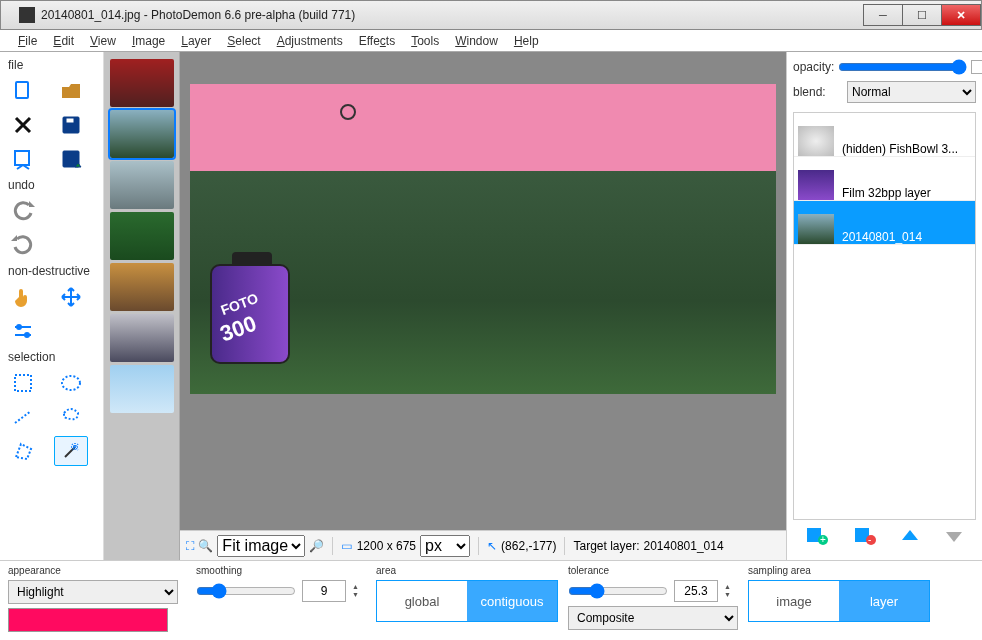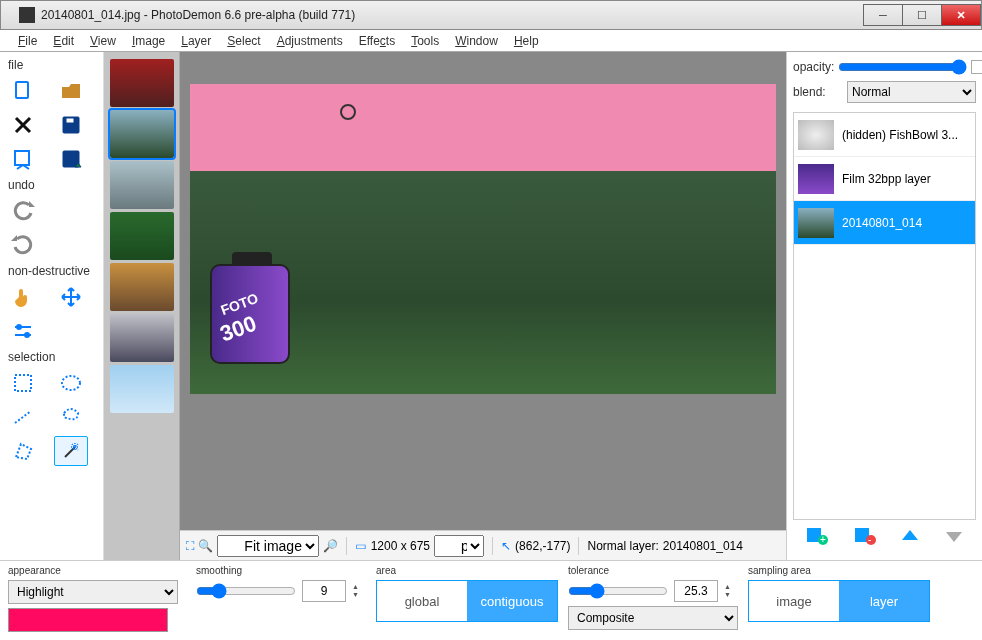--- a/index.html
+++ b/index.html
@@ -32,30 +32,30 @@
 .thumbs { width: 76px; background: #c4c4c4; border-right: 1px solid #aaa; overflow-y:auto; padding:4px 3px;}
 .thumb { width: 64px; height: 48px; margin: 3px auto; background: #777; border-radius:2px; position:relative; cursor:pointer;}
 .thumb.sel { outline: 2px solid #0a7cff; }
 
 .canvaswrap { flex:1; background:#888888; display:flex; flex-direction:column;}
 .canvas { flex:1; position:relative; background:#888888; overflow:hidden; padding:32px 10px;}
 .canvasimg { width:100%; height:310px; background: linear-gradient(#f08ab0 0%, #f08ab0 28%, #3a5a3e 28%, #2c4a2e 70%, #3e6a3a 100%); position:relative; }
 
 .statusbar { height: 30px; background: #f4f4f4; border-top:1px solid #ccc; display:flex; align-items:center; padding:0 6px; font-size:12px; gap:4px;}
 .statusbar .sep { width:1px; height:18px; background:#ccc; margin:0 4px;}
-.statusbar select, .statusbar .box { font-size:14px; height:22px;padding-left:22px;}
+.statusbar select, .statusbar .box { font-size:16px; height:22px;}
 
 .rightpanel { width: 196px; background: #fff; border-left: 1px solid #ccc; display:flex; flex-direction:column; padding:4px 6px;}
 .rightpanel .row { display:flex; align-items:center; font-size:12px; margin:3px 0; gap:4px;}
 .rightpanel .row label { width:50px; color:#333;}
 .rightpanel input[type=range]{ flex:1; }
 .rightpanel input[type=text]{ width:40px; font-size:11px; text-align:center; border:1px solid #aaa;}
 .rightpanel select { flex:1; font-size:12px; border:1px solid #aaa; height:22px;}
 .layerlist { flex:1; border:1px solid #ccc; margin-top:6px; background:#fff;}
-.layer { display:flex; align-items:center; height:44px; border-bottom:1px solid #eee; padding:0 4px; font-size:12px; cursor:pointer;}
+.layer { display:flex; align-items:flex-end; height:44px; border-bottom:1px solid #eee; padding:0 4px; font-size:12px; cursor:pointer;}
 .layer.sel { background:#0a9cff; color:#fff;}
 .layer .thumb2 { width:36px; height:30px; background:#999; margin-right:8px;}
 .layerbtns { display:flex; justify-content:space-around; padding:6px 0;}
 .layerbtns .lb { cursor:pointer; }
 
 
 .options { height: 80px; background:#fff; border-top:1px solid #ccc; display:flex; padding:4px 8px; gap:10px;}
 .optgroup { display:flex; flex-direction:column; gap:4px;}
 .optgroup .lbl { font-size:10px; color:#333;}
 .optgroup select, .optgroup input[type=text] { font-size:12px; height:24px; border:1px solid #aaa; padding:0 4px;}
@@ -261,21 +261,21 @@
       <select><option>Fit image</option></select>
       <span style="color:#0a7cff;cursor:pointer">🔎</span>
       <div class="sep"></div>
       <span style="color:#0a7cff">▭</span>
       <span>1200 x 675</span>
       <select style="width:50px;"><option>px</option></select>
       <div class="sep"></div>
       <span style="color:#0a7cff">↖</span>
       <span>(862,-177)</span>
       <div class="sep"></div>
-      <span>Normal layer:</span>
+      <span>Target layer:</span>
       <span>20140801_014</span>
     </div>
   </div>
 
   <div class="rightpanel">
     <div class="row">
       <label>opacity:</label>
       <input type="range" min="0" max="100" value="100" style="">
       <input type="text" value="100" style="">
 

